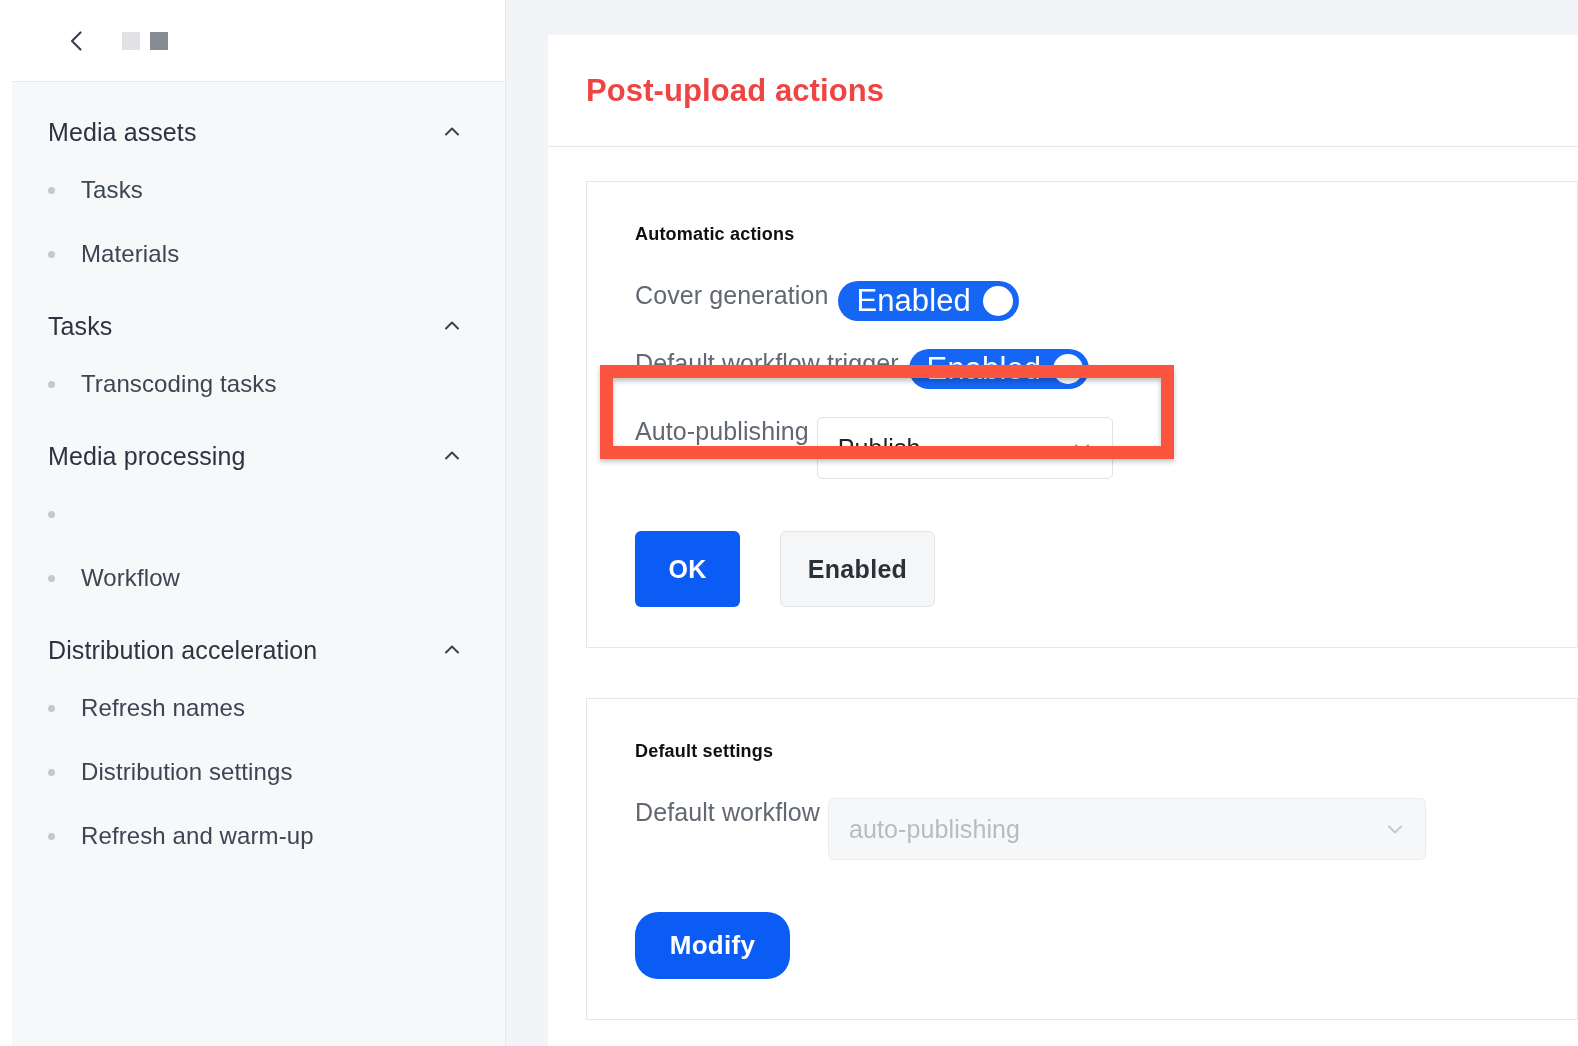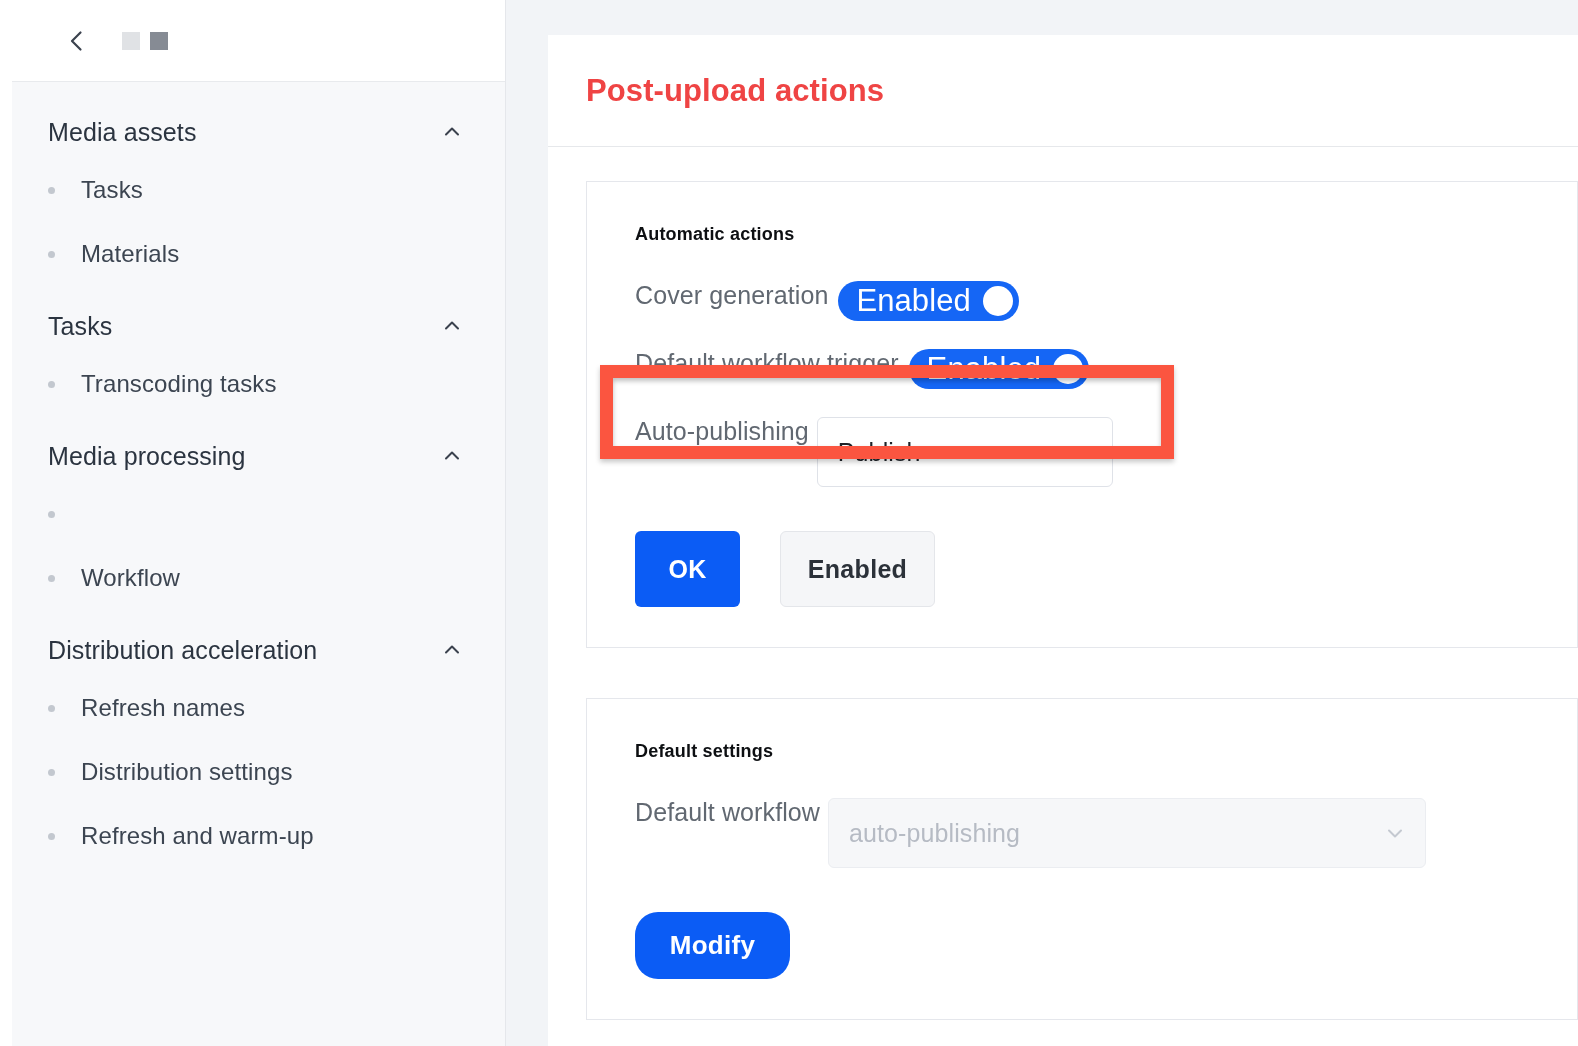--- a/index.html
+++ b/index.html
@@ -223,21 +223,21 @@
     border-radius: 50%;
     background: #ffffff;
     flex: 0 0 30px;
   }
 
   
   .select {
     position: relative;
     display: inline-flex;
     align-items: center;
-    height: 70px;
+    height: 62px;
     width: 296px;
     border: 1px solid #dfe2e8;
     border-radius: 6px;
     background: #ffffff;
     padding: 0 18px 0 20px;
     margin-left: 8px;
     cursor: pointer;
     justify-content: space-between;
   }
   .select-value {

